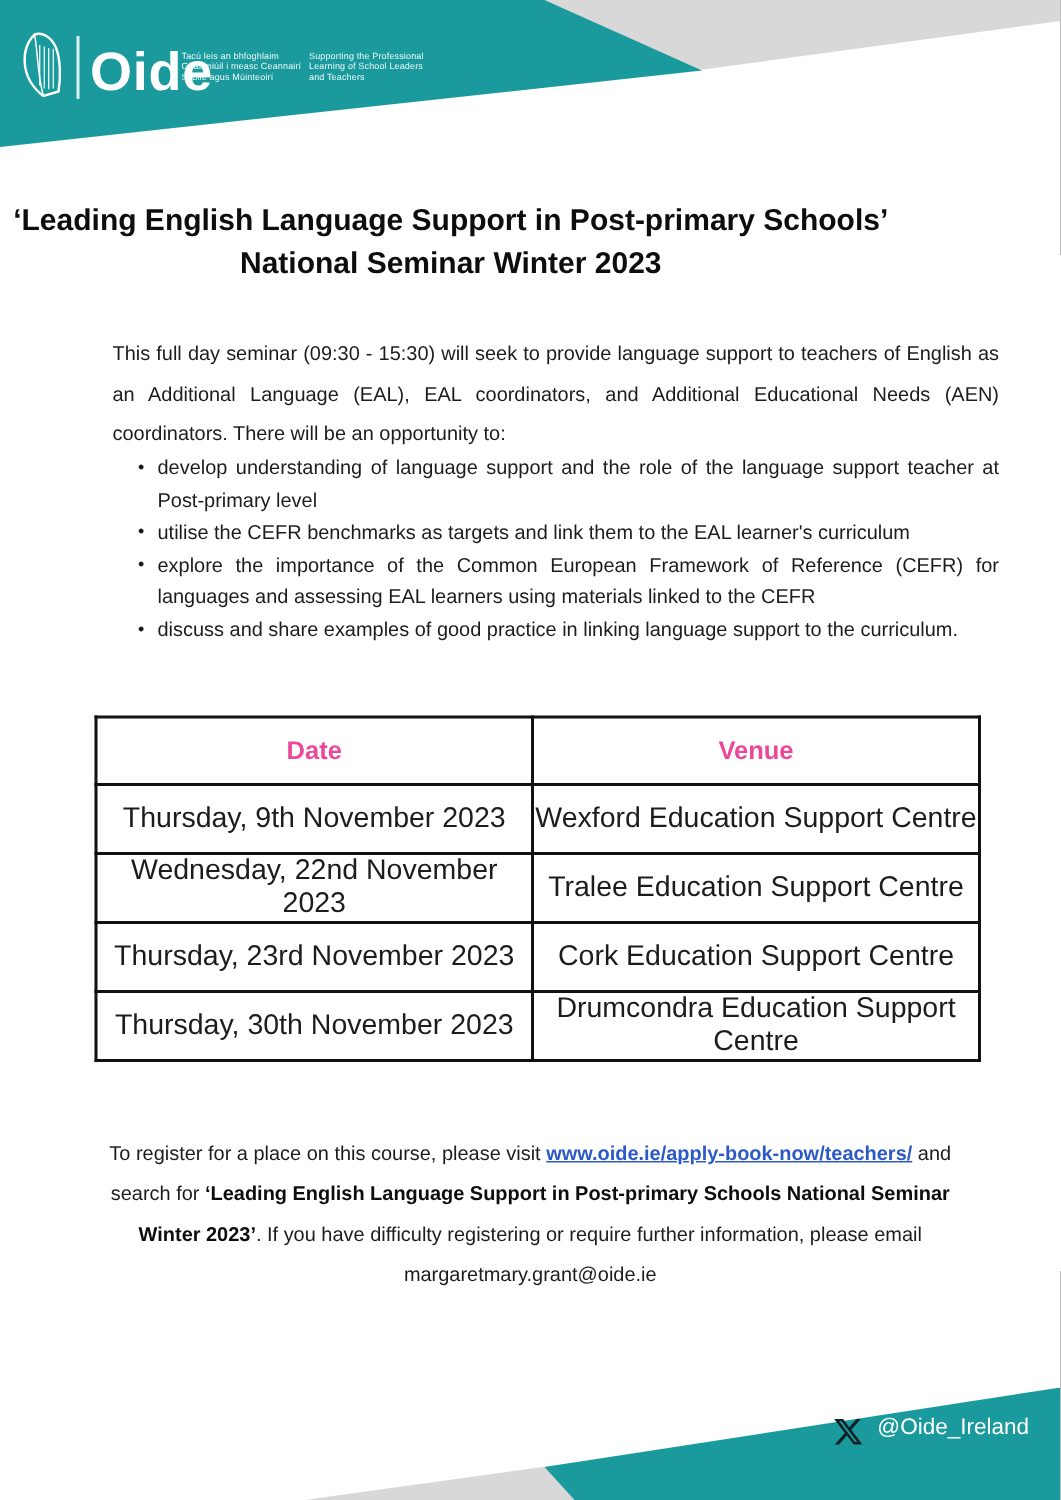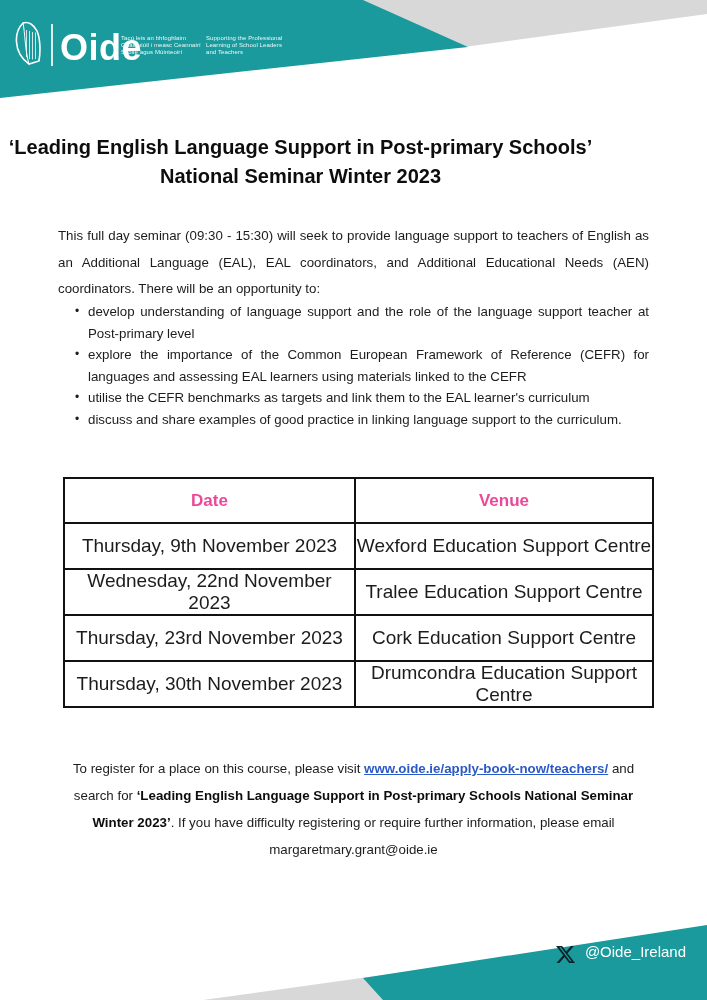--- a/index.html
+++ b/index.html
@@ -23,21 +23,21 @@
   .harp{position:absolute;left:14px;top:21px;width:28px;height:45px;}
   .logo-divider{position:absolute;left:51px;top:24px;width:1.5px;height:42px;background:rgba(255,255,255,.85);}
   .brand{position:absolute;left:60px;top:27px;font-size:36px;font-weight:bold;color:#ffffff;letter-spacing:.5px;}
   .tagline{position:absolute;top:35px;font-size:6px;line-height:6.9px;color:#ecfafa;letter-spacing:.1px;}
   .tagline-ga{left:121px;}
   .tagline-en{left:206px;}
   
   .title{position:absolute;top:133px;left:0;width:601px;text-align:center;
     font-size:20px;font-weight:bold;color:#0d0d0d;line-height:28.5px;}
   
-  .col{position:absolute;left:58px;width:591px;}
+  .col{position:absolute;left:75px;width:591px;}
   .intro{top:223px;font-size:13.3px;line-height:26.6px;text-align:justify;}
   .bullets{top:301px;margin:0;padding:0;list-style:none;font-size:13.3px;line-height:21.6px;}
   .bullets li{position:relative;padding-left:30px;text-align:justify;}
   .bullets li::before{content:"\2022";position:absolute;left:17px;top:0;font-size:12px;}
   
   .sched{position:absolute;left:63px;top:477px;width:589px;border-collapse:collapse;table-layout:fixed;}
   .sched th,.sched td{border:2px solid #111;text-align:center;vertical-align:middle;padding:0;}
   .sched col.c1{width:291px;}
   .sched col.c2{width:298px;}
   .sched th{height:43px;font-size:17px;font-weight:bold;color:#ec4899;}
@@ -86,22 +86,22 @@
 
   <div class="title">
     <div>‘Leading English Language Support in Post-primary Schools’</div>
     <div>National Seminar Winter 2023</div>
   </div>
 
   <p class="col intro" style="margin:0;">This full day seminar (09:30 - 15:30) will seek to provide language support to teachers of English as an Additional Language (EAL), EAL coordinators, and Additional Educational Needs (AEN) coordinators. There will be an opportunity to:</p>
 
   <ul class="col bullets">
     <li>develop understanding of language support and the role of the language support teacher at Post-primary level</li>
+    <li>utilise the CEFR benchmarks as targets and link them to the EAL learner's curriculum</li>
     <li>explore the importance of the Common European Framework of Reference (CEFR) for languages and assessing EAL learners using materials linked to the CEFR</li>
-    <li>utilise the CEFR benchmarks as targets and link them to the EAL learner's curriculum</li>
     <li>discuss and share examples of good practice in linking language support to the curriculum.</li>
   </ul>
 
   <table class="sched">
     <colgroup>
         <col class="c1">
         <col class="c2">
       </colgroup>
     <thead>
       <tr>

